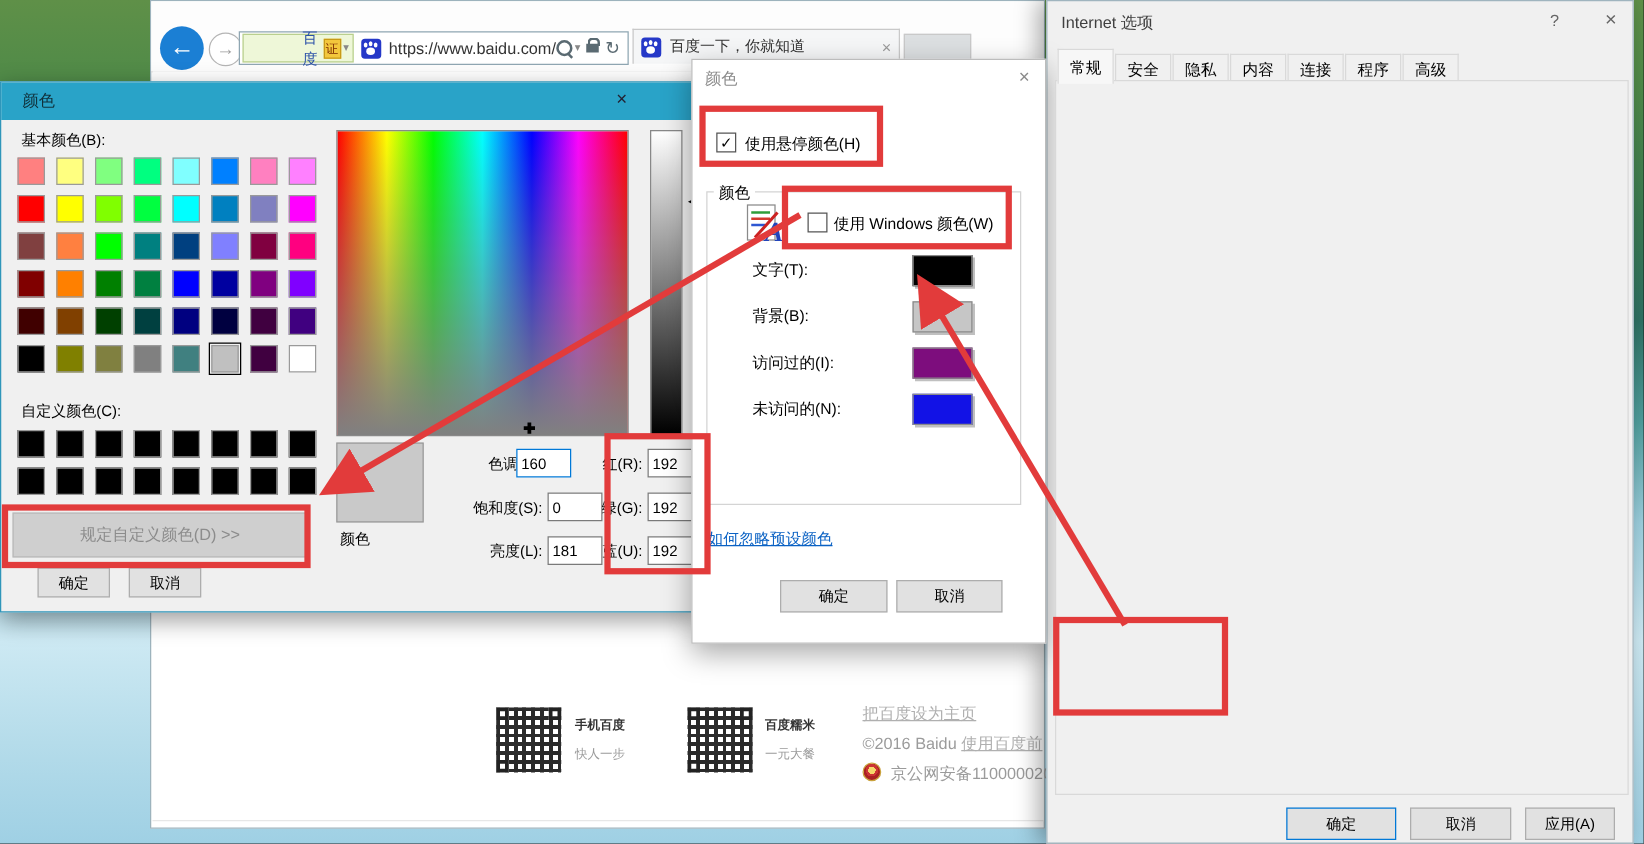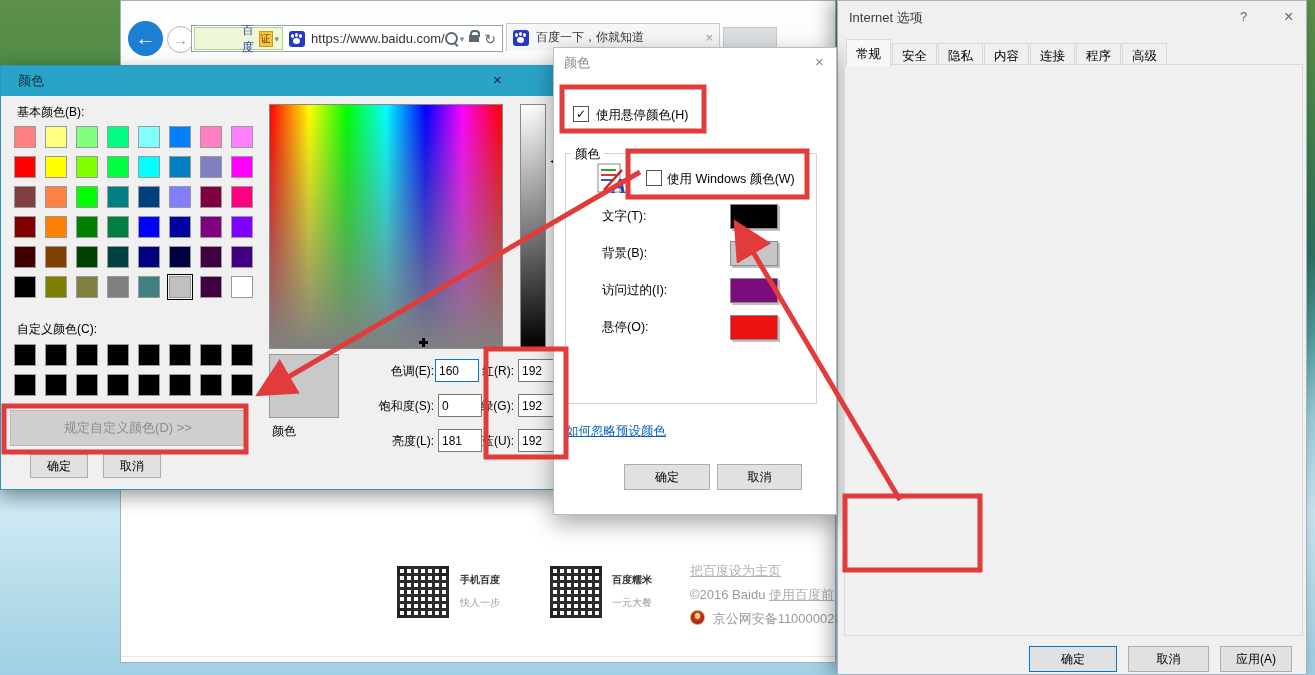--- a/index.html
+++ b/index.html
@@ -384,21 +384,21 @@
 
     <div id="hue-field" class="abs"></div>
     <div id="hue-cross" class="abs"></div>
     <div id="lum-bar" class="abs"></div>
     <div id="lum-arrow" class="abs">◄</div>
 
     <div id="cd-preview" class="abs"></div>
     <div class="cd-label" style="left:271px;top:357px;">颜色</div>
 
     <div class="hsl-label" style="left:363px;top:297px;">色调(E):</div>
-    <input class="hsl-input focused" style="left: 434px; top: 293px;" value="160">
+    <input class="hsl-input focused" style="left: 412px; top: 293px;" value="160">
     <div class="hsl-label" style="left:363px;top:332px;">饱和度(S):</div>
     <input class="hsl-input" style="left: 437px; top: 328px;" value="0">
     <div class="hsl-label" style="left:363px;top:367px;">亮度(L):</div>
     <input class="hsl-input" style="left: 437px; top: 363px;" value="181">
 
     <div class="hsl-label" style="left:447px;top:297px;width:66px;">红(R):</div>
     <input class="hsl-input" style="left: 517px; top: 293px;" value="192">
     <div class="hsl-label" style="left:447px;top:332px;width:66px;">绿(G):</div>
     <input class="hsl-input" style="left: 517px; top: 328px;" value="192">
     <div class="hsl-label" style="left:447px;top:367px;width:66px;">蓝(U):</div>
@@ -439,22 +439,22 @@
         </div>
         <div class="ie-row">
           <span class="ie-row-label">背景(B):</span>
           <div class="ie-swatch" style="background: rgb(198, 198, 198);"></div>
         </div>
         <div class="ie-row">
           <span class="ie-row-label">访问过的(I):</span>
           <div class="ie-swatch" style="background: rgb(125, 13, 125);"></div>
         </div>
         <div class="ie-row">
-          <span class="ie-row-label">悬停(O):</span>
-          <div class="ie-swatch" style="background: rgb(238, 17, 17);"></div>
+          <span class="ie-row-label">未访问的(N):</span>
+          <div class="ie-swatch" style="background: rgb(18, 18, 230);"></div>
         </div>
       </div>
 
     <div id="icd-link">如何忽略预设颜色</div>
     <div id="icd-ok" class="btn">确定</div>
     <div id="icd-cancel" class="btn">取消</div>
   </div>
 
   <svg id="anno" class="abs" width="1315" height="675">
     <defs>

